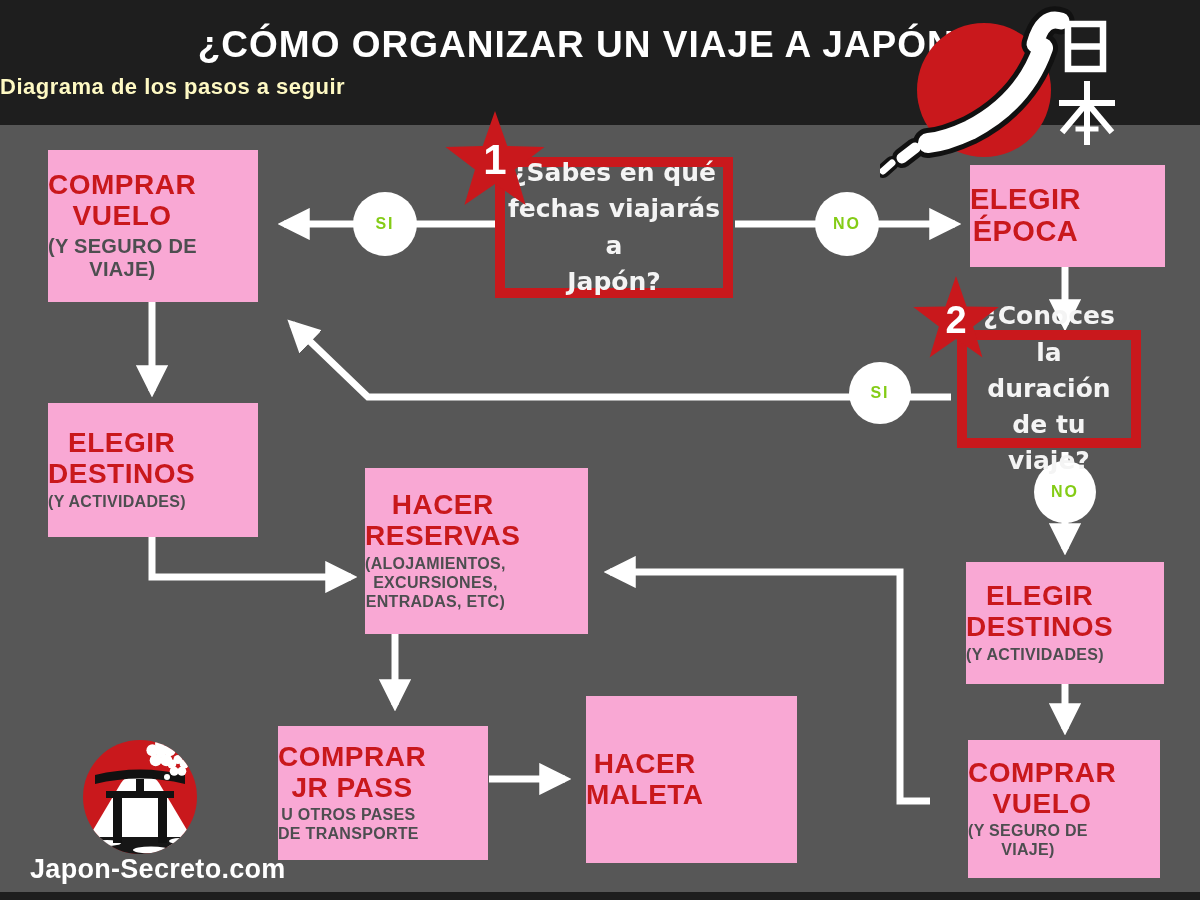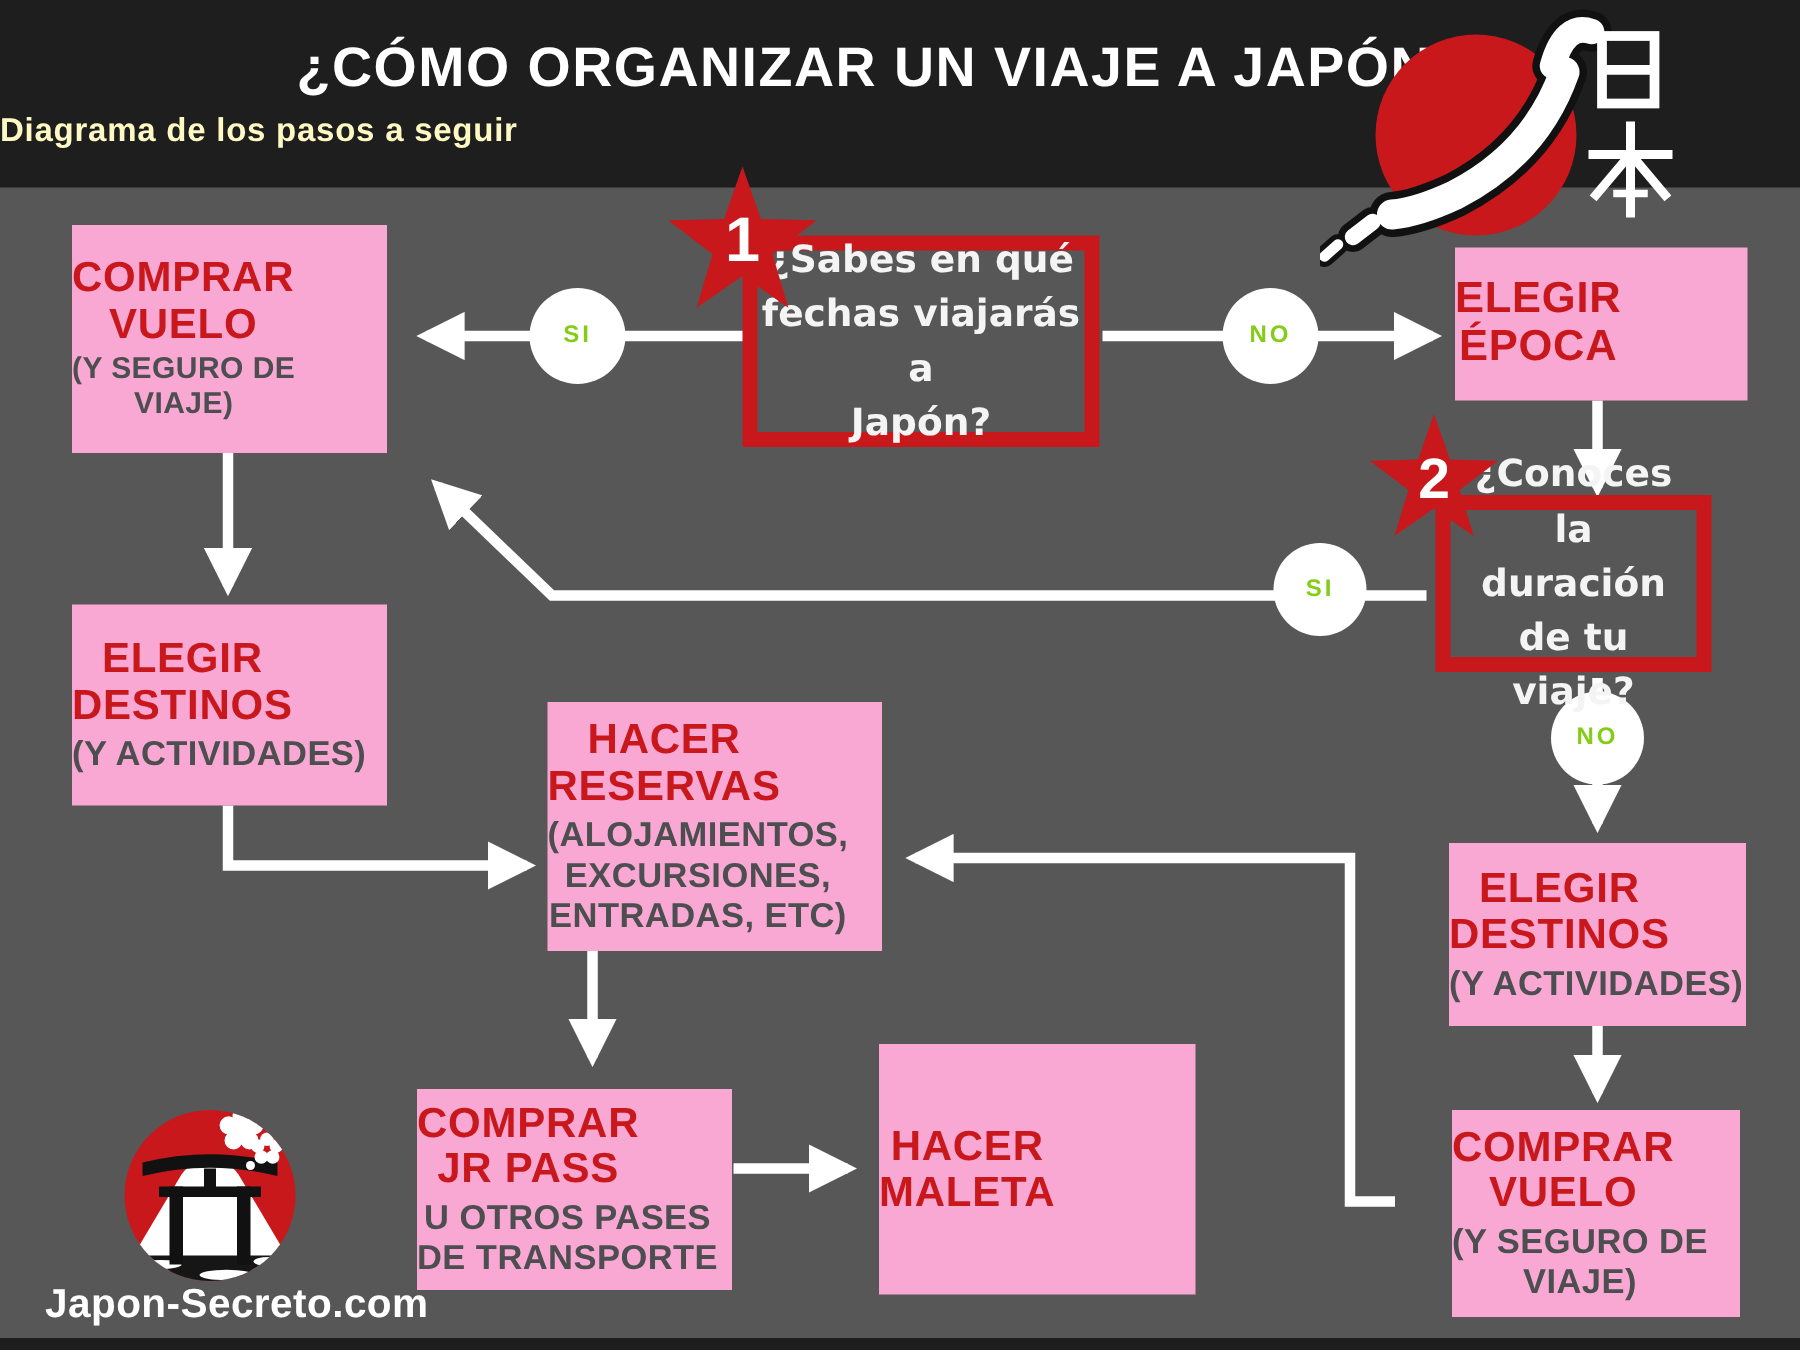--- a/index.html
+++ b/index.html
@@ -8,21 +8,21 @@
   .band-bottom{position:absolute;left:0;top:892px;width:1200px;height:8px;background:#1e1e1e;z-index:6}
   .title{position:absolute;left:0;top:24px;width:1176px;text-align:center;color:#fff;
          font-weight:800;font-size:37px;letter-spacing:1px;z-index:1;white-space:nowrap}
   .subtitle{position:absolute;left:0;top:74px;width:1176px;color:#fef9c3;
             font-weight:700;font-size:22px;letter-spacing:.5px;z-index:1}
   svg.layer{position:absolute;left:0;top:0;z-index:1}
   svg.overlay{position:absolute;left:0;top:0;z-index:4;pointer-events:none}
   .node{position:absolute;background:#f9a8d4;display:flex;flex-direction:column;justify-content:center;
         align-items:flex-start;text-align:center;z-index:2}
   .node-title{color:#c9181c;font-weight:800;font-size:28px;line-height:1.1;letter-spacing:.5px;white-space:pre-line}
-  .node-sub{color:#4d4e50;font-weight:700;font-size:23px;line-height:1.18;letter-spacing:.3px;margin-top:3px;white-space:pre-line}
+  .node-sub{color:#4d4e50;font-weight:700;font-size:16px;line-height:1.18;letter-spacing:.3px;margin-top:3px;white-space:pre-line}
   .qbox{position:absolute;border:10px solid #c9181c;z-index:3;display:flex;align-items:center;
         justify-content:center;text-align:center;box-sizing:border-box}
   .qtext{color:#f4f4f4;font-family:"DejaVu Sans",sans-serif;font-weight:600;font-size:25px;
          line-height:1.45;white-space:pre-line}
   .badge-label{position:absolute;z-index:5;width:60px;height:24px;line-height:24px;text-align:center;
                color:#84cc16;font-weight:700;font-size:16px;letter-spacing:2px}
   .star-num{position:absolute;z-index:5;color:#fff;font-weight:800;text-align:center}
   .footer-site{position:absolute;left:30px;top:854px;color:#fff;font-weight:700;font-size:27px;
                letter-spacing:.3px;z-index:2}
 </style>

